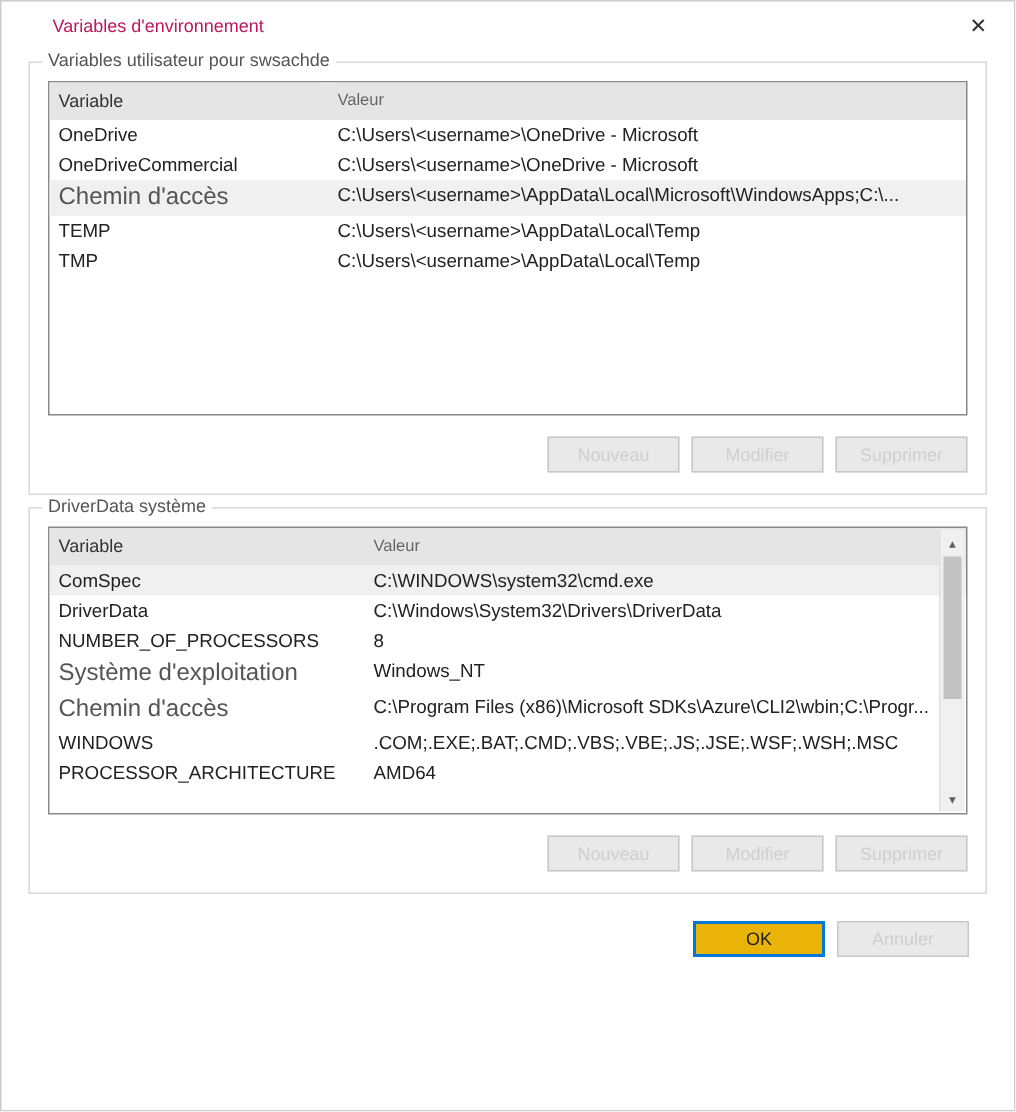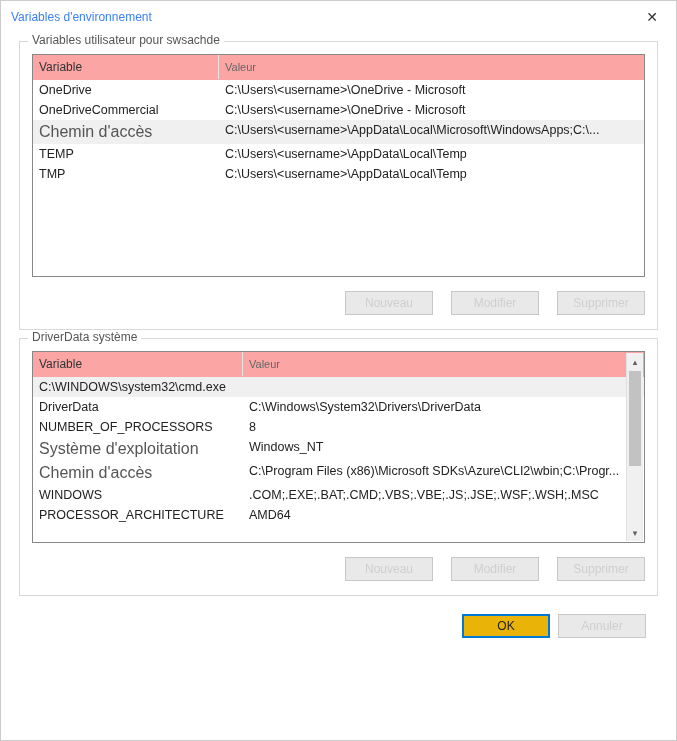--- a/index.html
+++ b/index.html
@@ -24,21 +24,22 @@
     }
     .titlebar {
       display: flex;
       justify-content: space-between;
       align-items: center;
       padding: 6px 10px 6px 10px;
       height: 32px;
     }
     .title {
       font-size: 12px;
-      color: #3b82f6;
+      color: #be185d;
+      margin-left: 24px;
     }
     .close-btn {
       font-size: 14px;
       color: #333;
       cursor: pointer;
       padding: 0 8px;
       font-family: Arial, sans-serif;
     }
     .content {
       padding: 0 18px 14px 18px;
@@ -64,21 +65,21 @@
     .var-table {
       border: 1px solid #888;
       width: 100%;
       background: #fff;
     }
     .var-header {
       display: flex;
       border-bottom: 1px solid transparent;
       font-size: 12px;
       color: #333;
-      background: #fca5a5;
+      background: #e5e5e5;
     }
     .var-header .col-name {
       padding: 5px 6px;
       border-right: 1px solid #e5e5e5;
       font-weight: normal;
     }
     .var-header .col-value {
       padding: 5px 6px;
       flex: 1;
       font-weight: normal;
@@ -136,21 +137,21 @@
       position: absolute;
       top: 18px;
       left: 2px;
       right: 2px;
       height: 95px;
       background: #c2c2c2;
     }
     .btn-row {
       display: flex;
       justify-content: flex-end;
-      gap: 18px;
+      gap: 8px;
       margin-top: 14px;
     }
     .btn {
       min-width: 88px;
       height: 24px;
       border: 1px solid #c8c8c8;
       background: #e9e9e9;
       color: #cfcfcf;
       font-size: 12px;
       display: flex;
@@ -234,20 +235,21 @@
     <div class="fieldset">
       <span class="fieldset-label">DriverData système</span>
 
       <div class="var-table sys-wrapper">
         <div class="var-header">
           <div class="col-name" style="width:210px">Variable</div>
           <div class="col-value">Valeur</div>
         </div>
         <div class="sys-body" id="sys-body">
             <div class="var-row selected">
+              <div class="col-name" style="width: 210px;">ComSpec</div>
               <div class="col-value">C:\WINDOWS\system32\cmd.exe</div>
             </div>
             <div class="var-row">
               <div class="col-name" style="width: 210px;">DriverData</div>
               <div class="col-value">C:\Windows\System32\Drivers\DriverData</div>
             </div>
             <div class="var-row">
               <div class="col-name" style="width: 210px;">NUMBER_OF_PROCESSORS</div>
               <div class="col-value">8</div>
             </div>

